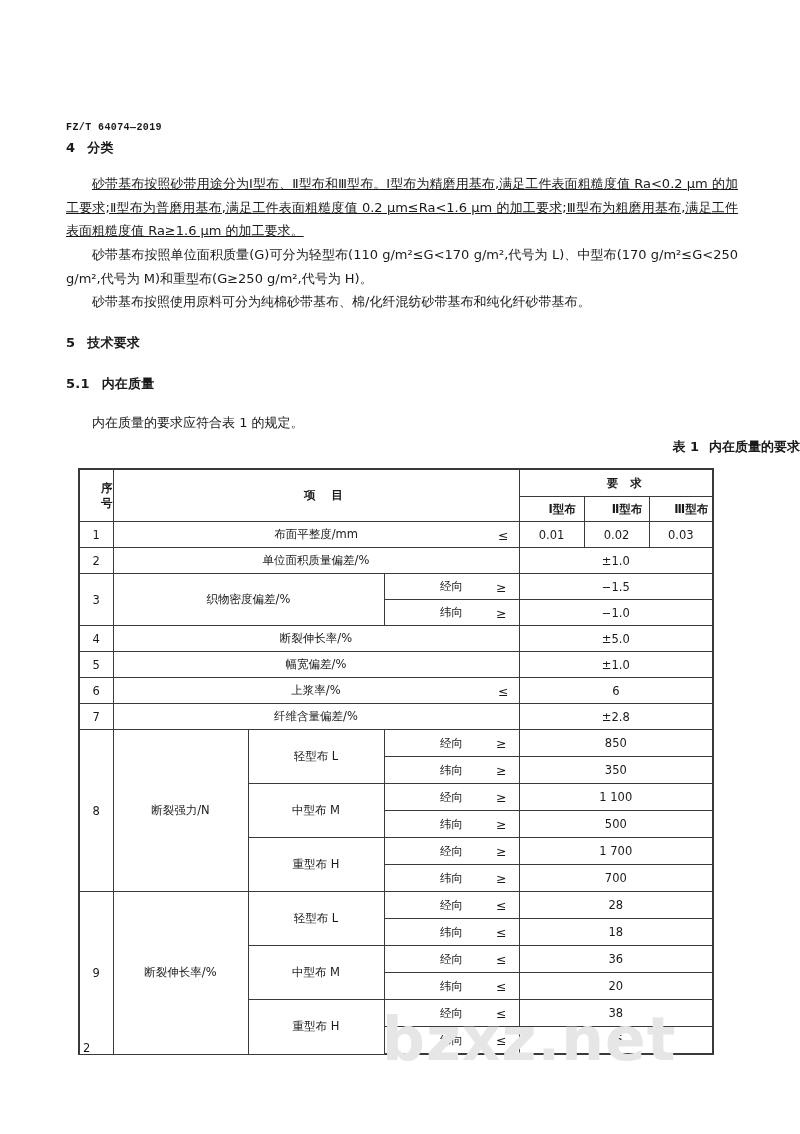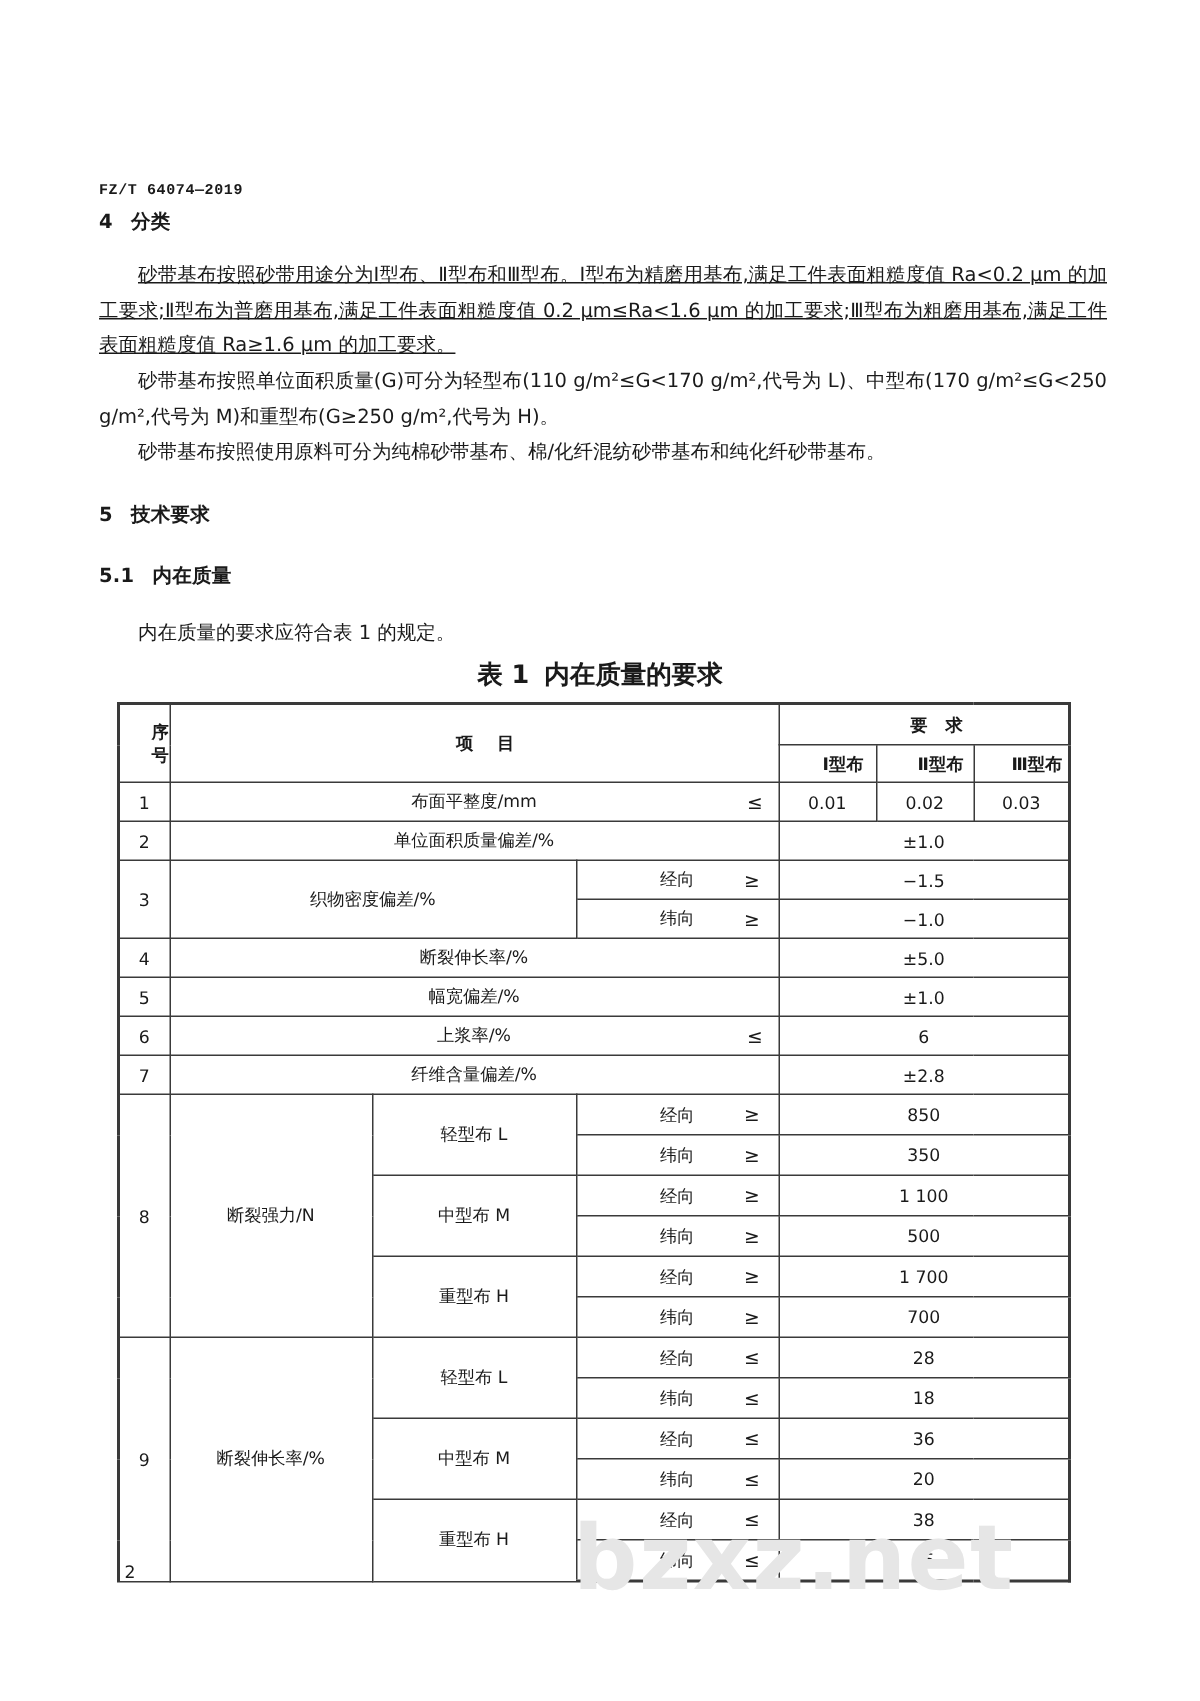--- a/index.html
+++ b/index.html
@@ -66,22 +66,22 @@
   #p-mass       { top: 243px; }
   #p-material   { top: 290px; }
   #p-intrinsic  { top: 411px; }
 
   
   .table-caption {
     position: absolute;
     left: 0;
     top: 438px;
     width: 800px;
-    text-align: center;
-    font-size: 17px;
+    text-align: right;
+    font-size: 13px;
     font-weight: bold;
     font-family: "DejaVu Sans", "Liberation Sans", sans-serif;
   }
   .table-caption .cap-num { margin-right: 10px; }
 
   
   .tbl-wrap {
     position: absolute;
     left: 78px;
     top: 468px;

